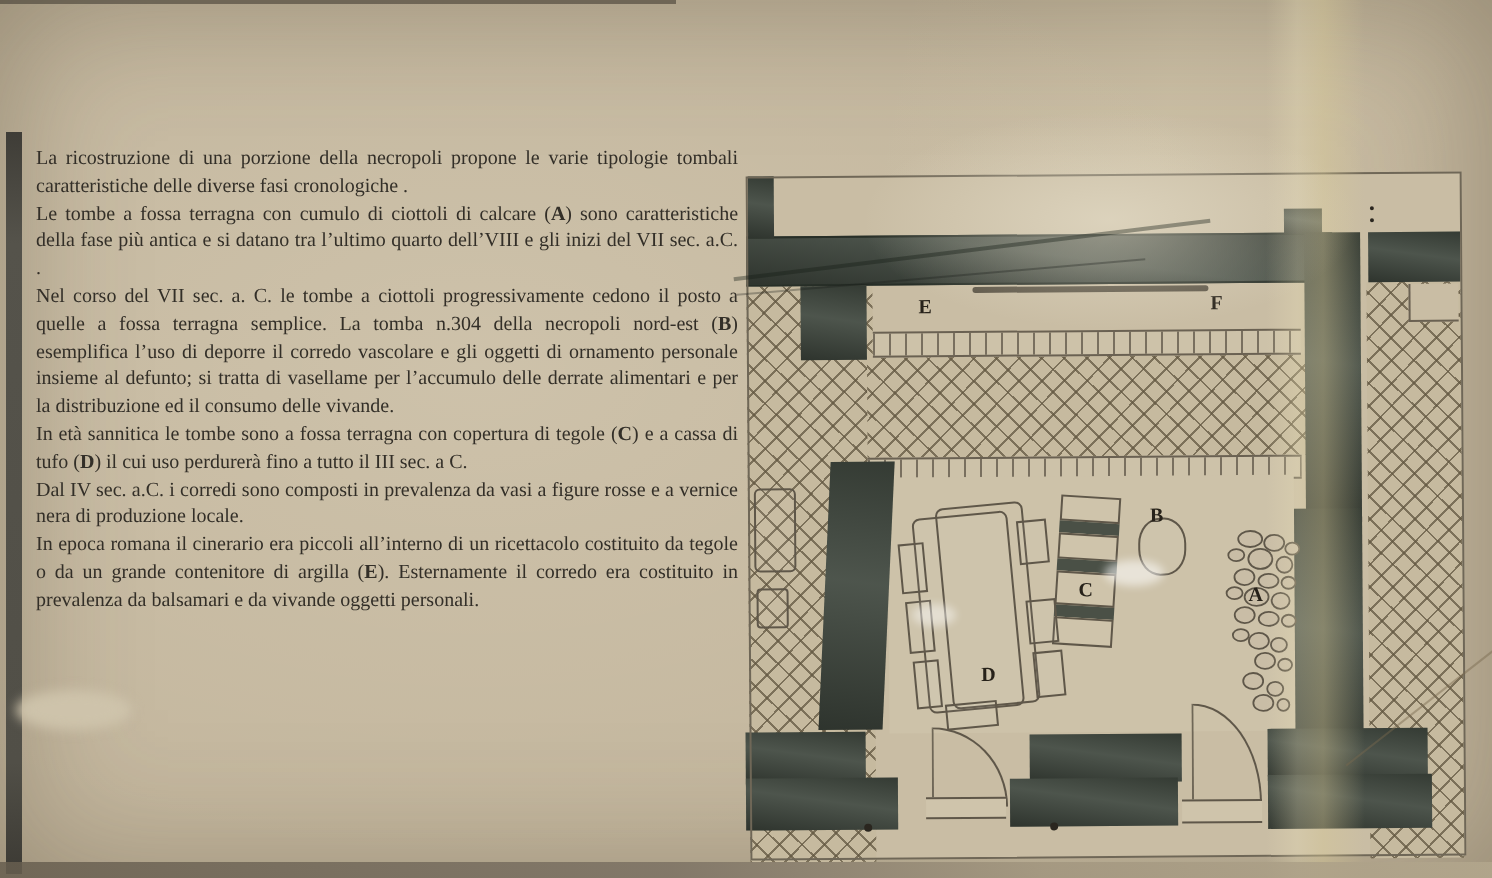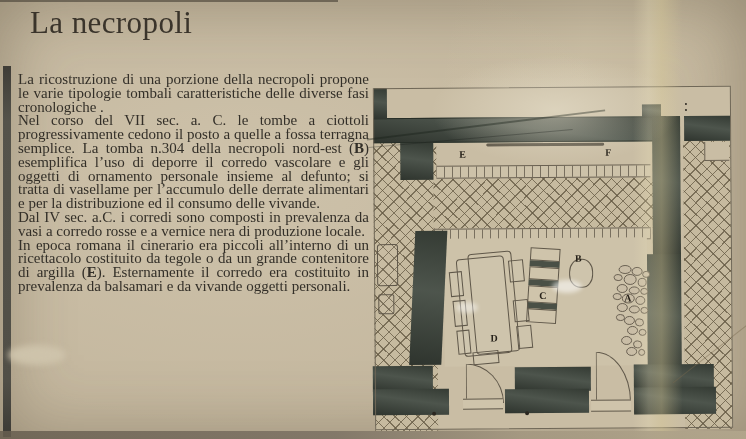--- a/index.html
+++ b/index.html
@@ -14,21 +14,21 @@
   }
   .topedge{position:absolute;left:0;top:0;width:338px;height:2px;background:rgba(58,53,43,.55);}
   .title{
     position:absolute;left:30px;top:5px;font-size:31px;letter-spacing:.4px;
     color:#3a342b;white-space:nowrap;
   }
   .vbar{position:absolute;left:3px;top:66px;width:8px;height:371px;
     background:linear-gradient(180deg,#3f3d37,#55534b 15%,#514f47 85%,#3c3a34);}
   .textcol{
     position:absolute;left:18px;top:73px;width:351px;color:#332f28;
-    font-size:15px;line-height:13.8px;
+    font-size:10px;line-height:13.8px;
   }
   .textcol p{margin:0;text-align:justify;}
   .textcol b{font-weight:bold;}
 
   
   .plan{position:absolute;left:372px;top:78px;width:364px;height:356px;transform:rotate(-.4deg);}
   .plan *{position:absolute;box-sizing:border-box;}
   .planbg{left:2px;top:9px;width:358px;height:342px;background:#c9bda4;}
   .frame{left:2px;top:9px;width:358px;height:342px;border:1px solid #6f6757;z-index:7;pointer-events:none;}
   .wall{background:#40483f;background-image:linear-gradient(8deg, rgba(0,0,0,.28), rgba(255,255,255,.07) 55%, rgba(0,0,0,.18));}
@@ -64,26 +64,27 @@
   .foldline{left:655px;top:330px;width:170px;height:1px;background:rgba(120,105,78,.45);transform:rotate(-38deg);z-index:20;}
   .bottomstrip{left:0;top:431px;width:746px;height:8px;z-index:22;
     background:linear-gradient(90deg,#675e4f,#7b7163 45%,#a2967f 70%,#b3a78d);opacity:.85;}
 </style>
 </head>
 <body>
 
 <div class="photo">
 
   <div class="topedge"></div>
-  <div class="title">La necropoli</div>
   <div class="vbar"></div>
   <div class="textcol">
       <p><span>La ricostruzione di una porzione della necropoli propone le varie tipologie tombali caratteristiche delle diverse fasi cronologiche .</span></p>
+      <p><span>Le tombe a fossa terragna con cumulo di ciottoli di calcare (</span><b>A</b><span>) sono caratteristiche della fase più antica e si datano tra l’ultimo quarto dell’VIII e gli inizi del VII sec. a.C. .</span></p>
       <p><span>Nel corso del VII sec. a. C. le tombe a ciottoli progressivamente cedono il posto a quelle a fossa terragna semplice. La tomba n.304 della necropoli nord-est (</span><b>B</b><span>) esemplifica l’uso di deporre il corredo vascolare e gli oggetti di ornamento personale insieme al defunto; si tratta di vasellame per l’accumulo delle derrate alimentari e per la distribuzione ed il consumo delle vivande.</span></p>
-      <p><span>Dal IV sec. a.C. i corredi sono composti in prevalenza da vasi a corredo rosse e a vernice nera di produzione locale.</span></p>
+      <p><span>In età sannitica le tombe sono a fossa terragna con copertura di tegole (</span><b>C</b><span>) e a cassa di tufo (</span><b>D</b><span>) il cui uso perdurerà fino a tutto il III sec. a C.</span></p>
+      <p><span>Dal IV sec. a.C. i corredi sono composti in prevalenza da vasi a figure rosse e a vernice nera di produzione locale.</span></p>
       <p><span>In epoca romana il cinerario era piccoli all’interno di un ricettacolo costituito da tegole o da un grande contenitore di argilla (</span><b>E</b><span>). Esternamente il corredo era costituito in prevalenza da balsamari e da vivande oggetti personali.</span></p>
     </div>
 
   <div class="plan">
     <div class="planbg"></div>
 
     <div class="hatch" style="left:2px;top:64px;width:63px;height:288px;"></div>
     <div class="hatch" style="left:312px;top:64px;width:47px;height:288px;"></div>
     <div class="hatch" style="left:62px;top:100px;width:220px;height:50px;"></div>
     <div style="left:333px;top:65px;width:25px;height:19px;background:#c9bda4;border-left:1px solid #6a6152;border-bottom:1px solid #6a6152;"></div>

